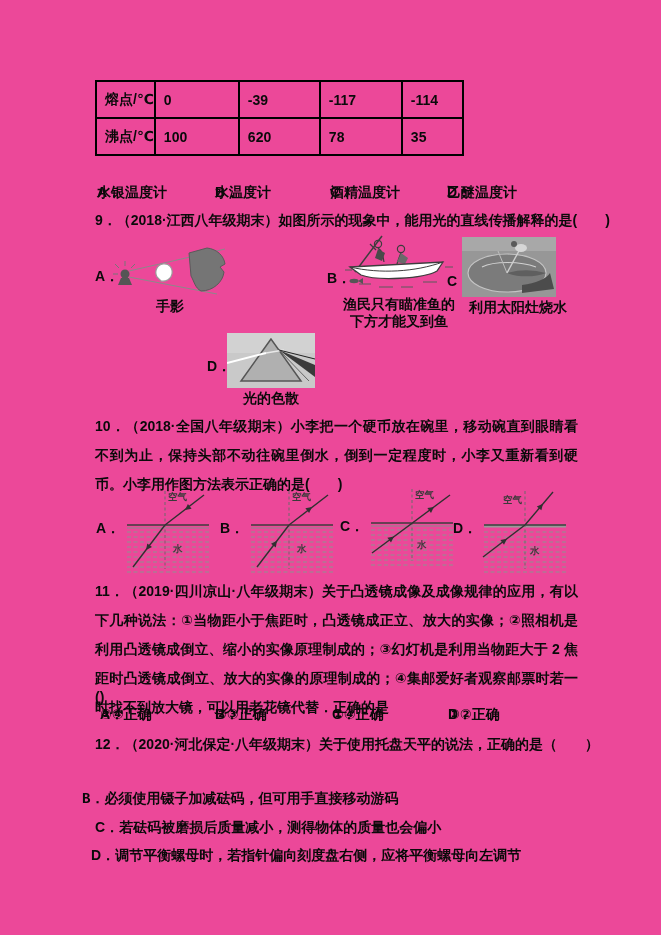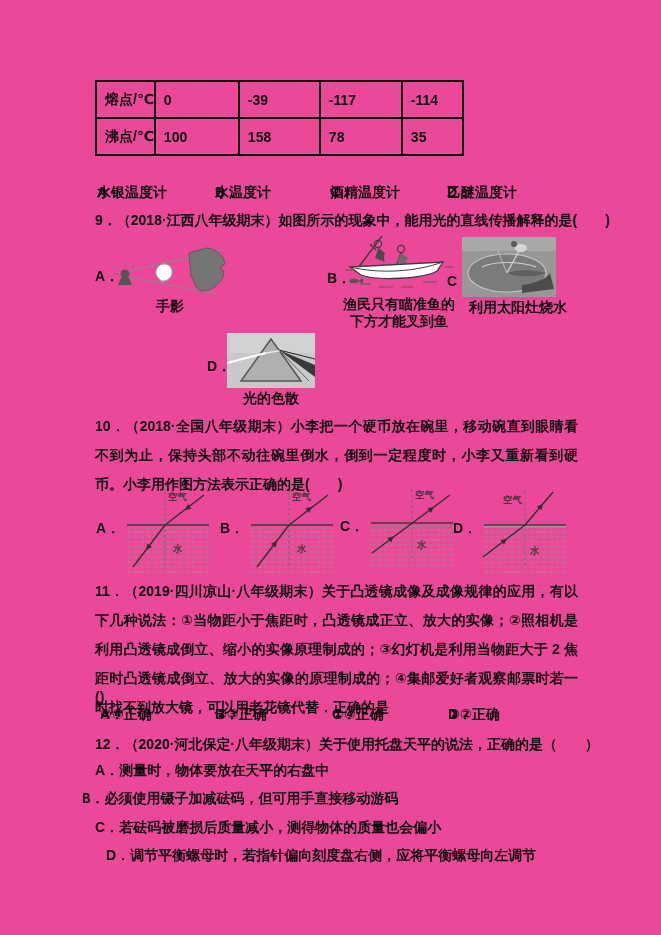--- a/index.html
+++ b/index.html
@@ -49,21 +49,21 @@
         <tr>
       <td class="c0">熔点/℃</td>
       <td class="c1">0</td>
       <td class="c2">-39</td>
       <td class="c3">-117</td>
       <td class="c4">-114</td>
     </tr>
     <tr>
       <td class="c0">沸点/℃</td>
       <td class="c1">100</td>
-      <td class="c2">158</td>
+      <td class="c2">620</td>
       <td class="c3">78</td>
       <td class="c4">35</td>
     </tr>
   </tbody>
     </table>
 
   <div class="optrow" style="top:184px;">
     <span style="left:2px;">
         <span>A．</span>
         <span>水银温度计</span>
@@ -284,18 +284,17 @@
         <span>C．</span>
         <span>①④正确</span>
       </span>
     <span style="left:353px;">
         <span>D．</span>
         <span>①②正确</span>
       </span>
   </div>
 
   <div class="line" style="left:95px; top:735px;">12．（2020·河北保定·八年级期末）关于使用托盘天平的说法，正确的是（　　）</div>
-  <div class="line" style="left:95px; top:761px;"><span>A．</span><span>测量时，物体要放在天平的右盘中</span></div>
   <div class="line" style="left:82px; top:790px;font-family:Liberation Mono, monospace;"><span>B．</span><span>必须使用镊子加减砝码，但可用手直接移动游码</span></div>
   <div class="line" style="left:95px; top:818px;"><span>C．</span><span>若砝码被磨损后质量减小，测得物体的质量也会偏小</span></div>
-  <div class="line" style="left:106px; top:846px;text-align:center;"><span>D．</span><span>调节平衡螺母时，若指针偏向刻度盘右侧，应将平衡螺母向左调节</span></div>
+  <div class="line" style="left:91px; top:846px;text-align:center;"><span>D．</span><span>调节平衡螺母时，若指针偏向刻度盘右侧，应将平衡螺母向左调节</span></div>
 
 </div>
 
 </body></html>

